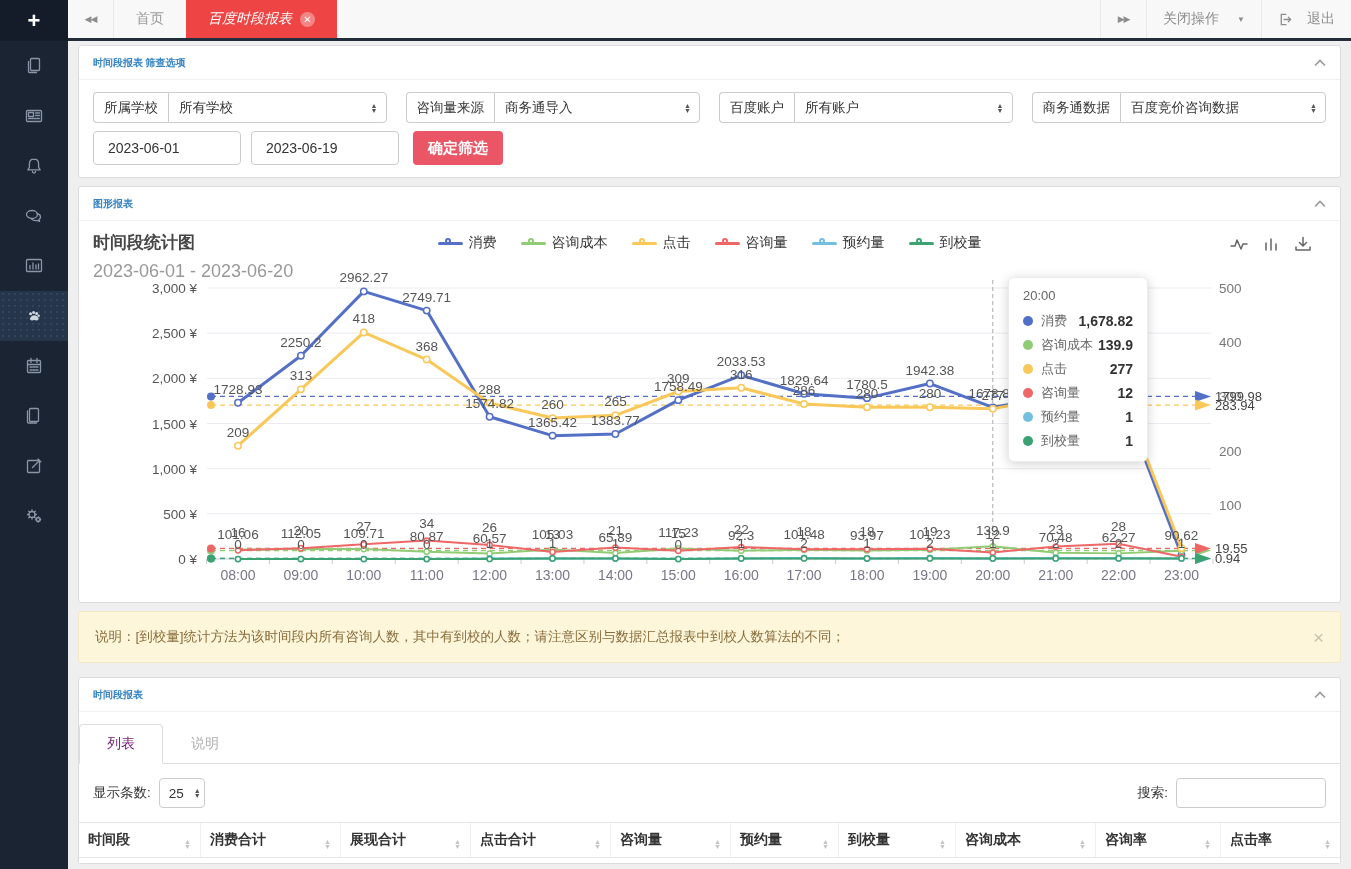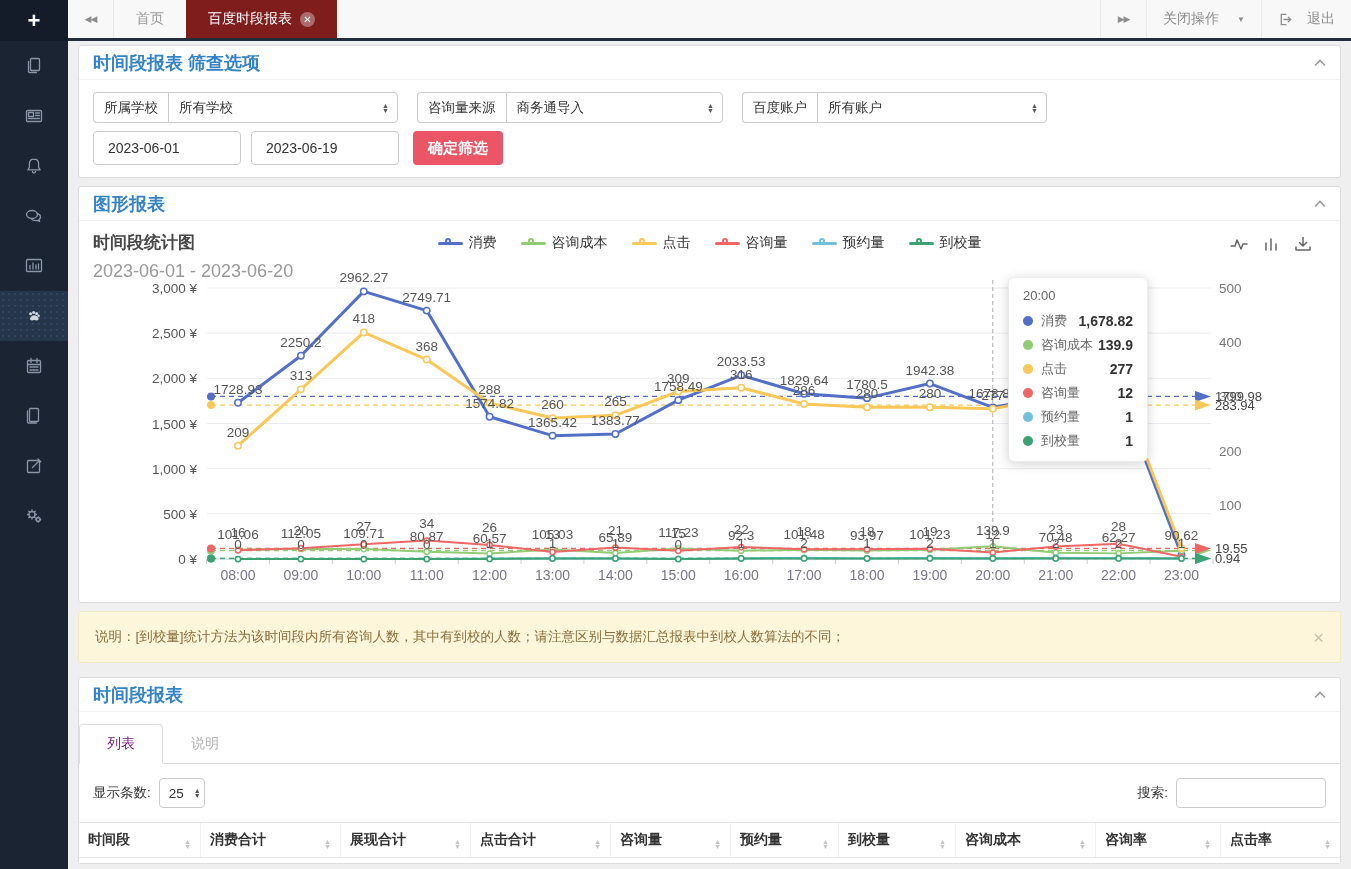--- a/index.html
+++ b/index.html
@@ -16,33 +16,33 @@
     background-image:radial-gradient(#31455e 1px, transparent 1px); background-size:6px 6px; }
   .side-item.active svg { stroke:#d7dde4; }
 
   
   .main { margin-left:68px; }
   .topbar { height:41px; background:#f8f8f8; border-bottom:3px solid #222d3b; display:flex; align-items:stretch; }
   .tb-btn { display:flex; align-items:center; justify-content:center; color:#8d8d8d; cursor:pointer; }
   .tb-collapse,.tb-expand { width:46px; border-right:1px solid #e9e9e9; font-size:9px; letter-spacing:-1px; }
   .tb-expand { border-right:none; border-left:1px solid #e9e9e9; }
   .tab { display:flex; align-items:center; padding:0 22px; font-size:14px; color:#9a9a9a; cursor:pointer; }
-  .tab.active { background:#7f1d1d; color:#fff; }
+  .tab.active { background:#ef4444; color:#fff;font-style:italic; }
   .tab .tab-close { margin-left:8px; width:15px; height:15px; border-radius:50%; background:rgba(255,255,255,.35);
     color:#fff; font-size:10px; line-height:15px; text-align:center; }
   .tb-spacer { flex:1; }
   .tb-ops,.tb-exit { padding:0 16px; font-size:14px; gap:14px; border-left:1px solid #e9e9e9; }
   .tb-ops .caret { font-size:8px; margin-left:4px; }
   .tb-exit svg { stroke:#8d8d8d; fill:none; stroke-width:1.4; stroke-linecap:round; }
 
   
   .content { position:relative; padding:4px 10px 0; }
   .panel { background:#fff; border:1px solid #dcdcdc; border-radius:3px; margin-bottom:8px; }
   .panel-head { height:34px; display:flex; align-items:center; padding:0 14px; border-bottom:1px solid #f2f2f2; }
-  .panel-title { color:#3583c4; font-weight:bold; font-size:18px; }
+  .panel-title { color:#3583c4; font-weight:bold; font-size:10px;font-family:Liberation Serif, serif; }
   .collapse-ic { margin-left:auto; cursor:pointer; display:flex; }
   .collapse-ic svg { stroke:#9a9a9a; fill:none; stroke-width:1.6; }
 
   
   .filters { padding:12px 14px 0; display:flex; gap:19px;text-align:center; }
   .fgroup { display:flex; height:31px; }
   .fgroup .addon { display:flex; align-items:center; padding:0 10px; border:1px solid #ccc; border-right:none;
     border-radius:4px 0 0 4px; font-size:13.5px; color:#333; background:#fff; white-space:nowrap; }
   .selbox { display:flex; align-items:center; border:1px solid #ccc; border-radius:0 4px 4px 0; padding:0 8px 0 10px;
     font-size:13.5px; color:#333; background:#fff; cursor:pointer; }
@@ -234,20 +234,30 @@
             <span class="updn">
                 <i>▲</i>
                 <i>▼</i>
               </span>
           </div>
         </div>
         <div class="fgroup" style="width:305px">
           <span class="addon">百度账户</span>
           <div class="selbox" style="flex:1">
             <span>所有账户</span>
+            <span class="updn">
+                <i>▲</i>
+                <i>▼</i>
+              </span>
+          </div>
+        </div>
+        <div class="fgroup" style="width:306px">
+          <span class="addon">商务通数据</span>
+          <div class="selbox" style="flex:1">
+            <span>百度竞价咨询数据</span>
             <span class="updn">
                 <i>▲</i>
                 <i>▼</i>
               </span>
           </div>
         </div>
       </div>
       <div class="filter-row2">
         <div class="dateinput">2023-06-01</div>
         <div class="dateinput second">2023-06-19</div>

